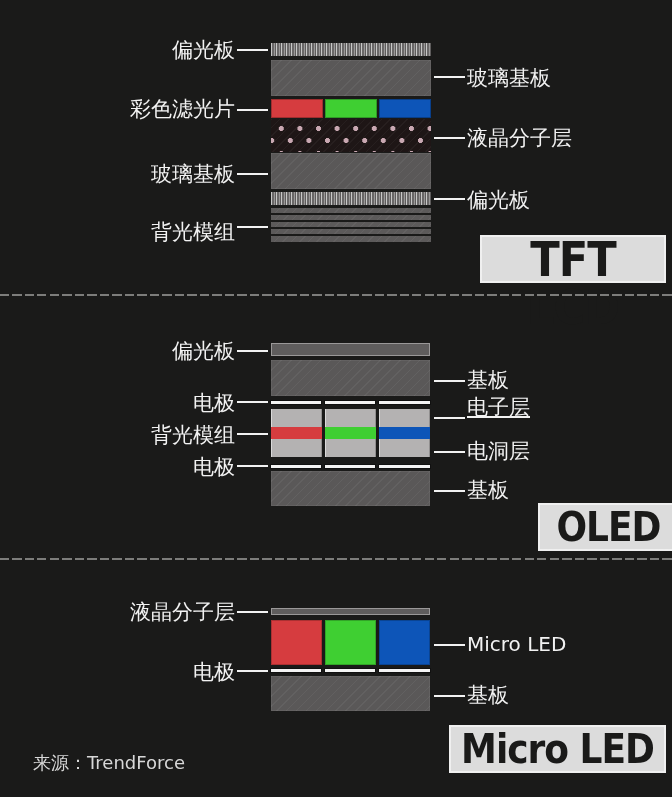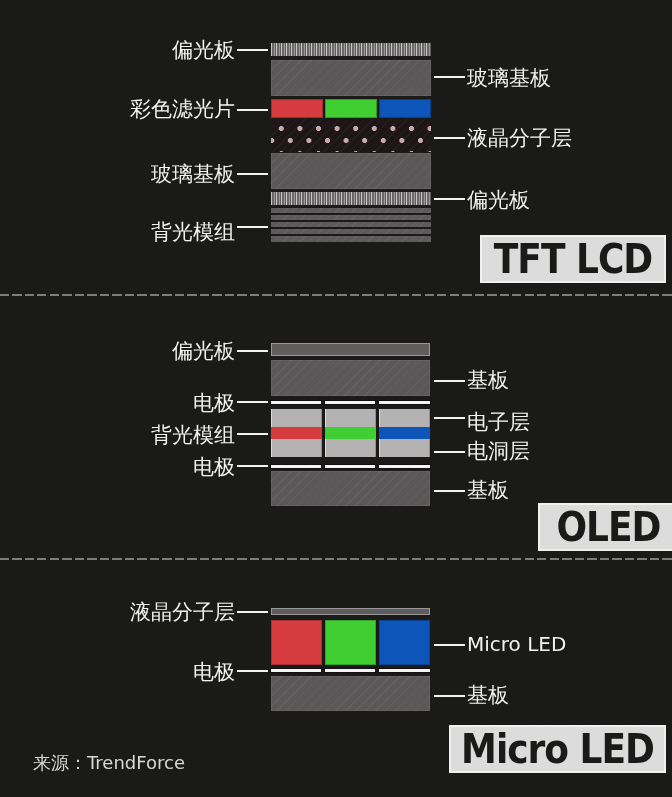--- a/index.html
+++ b/index.html
@@ -126,21 +126,21 @@
   <span class="lbl lbl-left" style="right:437px;top:220px;">背光模组</span>
   <div class="conn" style="left:237px;top:226px;width:31px;"></div>
 
   <div class="conn" style="left:434px;top:76px;width:31px;"></div>
   <span class="lbl" style="left:467px;top:66px;">玻璃基板</span>
   <div class="conn" style="left:434px;top:137px;width:31px;"></div>
   <span class="lbl" style="left:467px;top:126px;">液晶分子层</span>
   <div class="conn" style="left:434px;top:198px;width:31px;"></div>
   <span class="lbl" style="left:467px;top:188px;">偏光板</span>
 
-  <div class="tag" style="left:480px;top:235px;width:186px;height:48px;line-height:48px;font-size:40px;">TFT LCD</div>
+  <div class="tag" style="left:480px;top:235px;width:186px;height:48px;line-height:48px;font-size:48px;">TFT LCD</div>
 </div>
 
 <div class="dash" style="top:294px;"></div>
 
 <div>
   <div class="top-film" style="left:271px;top:343px;width:159px;height:13px;"></div>
   <div class="glass" style="left:271px;top:360px;width:159px;height:36px;"></div>
   <div class="electrode" style="left:271px;top:401px;width:50px;"></div>
   <div class="electrode" style="left:325px;top:401px;width:50px;"></div>
   <div class="electrode" style="left:379px;top:401px;width:51px;"></div>
@@ -165,21 +165,21 @@
   <span class="lbl lbl-left" style="right:437px;top:391px;">电极</span>
   <div class="conn" style="left:237px;top:401px;width:31px;"></div>
   <span class="lbl lbl-left" style="right:437px;top:423px;">背光模组</span>
   <div class="conn" style="left:237px;top:433px;width:31px;"></div>
   <span class="lbl lbl-left" style="right:437px;top:455px;">电极</span>
   <div class="conn" style="left:237px;top:465px;width:31px;"></div>
 
   <div class="conn" style="left:434px;top:380px;width:31px;"></div>
   <span class="lbl" style="left:467px;top:368px;">基板</span>
   <div class="conn" style="left:434px;top:417px;width:31px;"></div>
-  <span class="lbl" style="left:467px;top:410px;">电子层</span>
+  <span class="lbl" style="left:467px;top:395px;text-decoration:underline;">电子层</span>
   <div class="conn" style="left:434px;top:451px;width:31px;"></div>
   <span class="lbl" style="left:467px;top:439px;">电洞层</span>
   <div class="conn" style="left:434px;top:490px;width:31px;"></div>
   <span class="lbl" style="left:467px;top:478px;">基板</span>
 
   <div class="tag" style="left:538px;top:503px;width:141px;height:48px;line-height:48px;font-size:40px;">OLED</div>
 </div>
 
 <div class="dash" style="top:558px;"></div>
 

